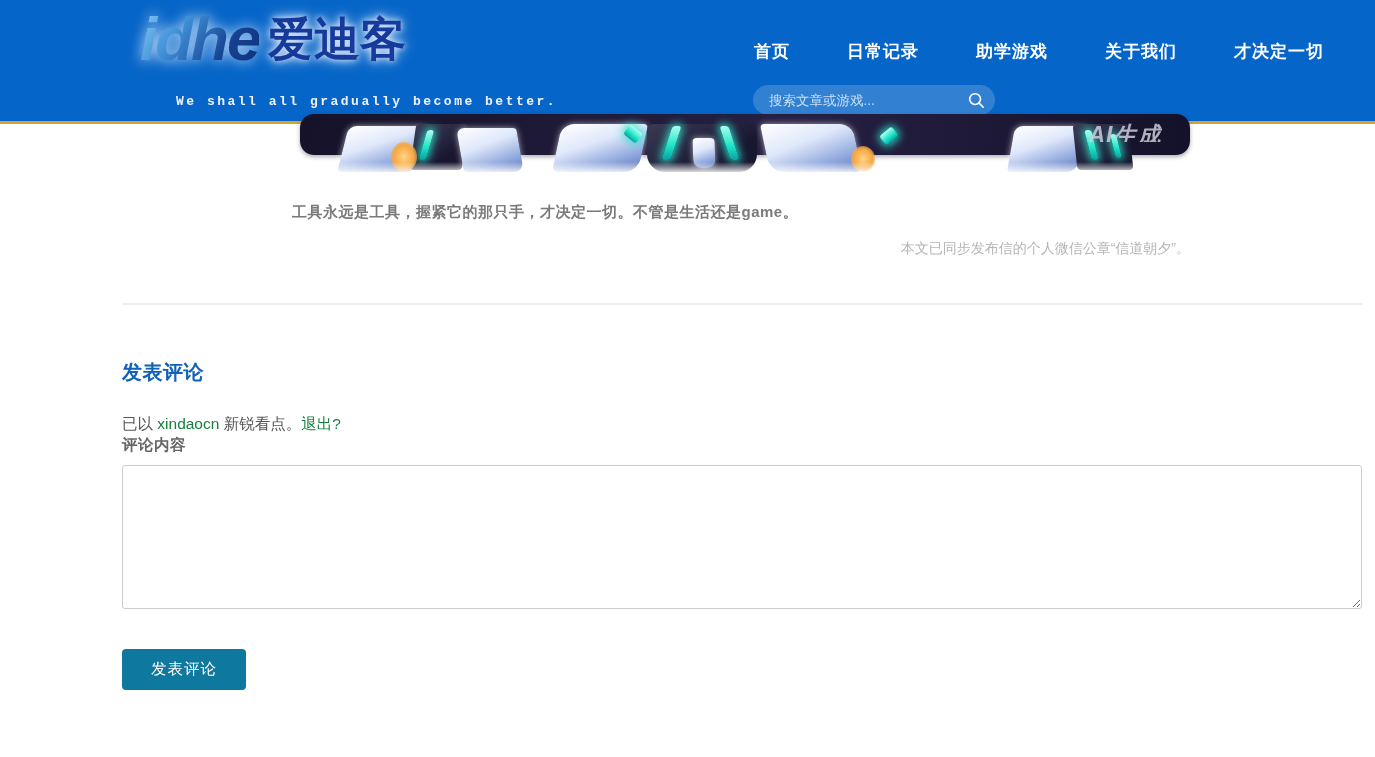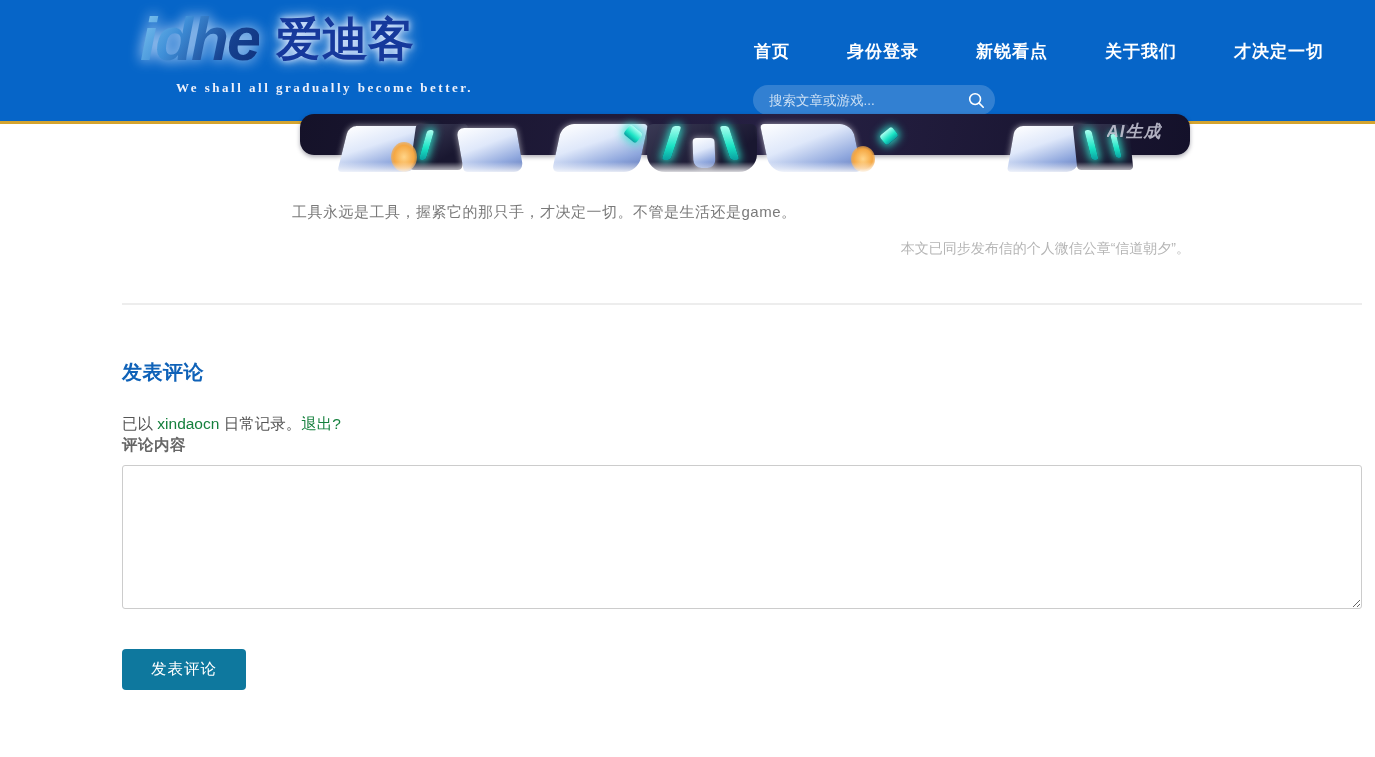--- a/index.html
+++ b/index.html
@@ -40,28 +40,28 @@
     vertical-align: top;
   }
   .logo-cjk {
     font-size: 46px;
     font-weight: bold;
     color: #16399c;
     text-shadow: 0 0 6px #dce8ff, 0 0 14px rgba(255,255,255,0.9);
     display: inline-block;
     line-height: 78px;
     vertical-align: top;
-    margin-left: 12px;
+    margin-left: 4px;
   }
   .tagline {
     position: absolute;
     left: 36px;
-    top: 80px;
+    top: 94px;
     width: 400px;
-    font-family: Liberation Serif, serif;
+    font-family: Liberation Mono, monospace;
     font-size: 13px;
     font-weight: bold;
     letter-spacing: 2.5px;
     color: #eef1fb;
     white-space: nowrap;
   }
   .main-nav {
     position: absolute;
     top: 40px;
     left: 754px;
@@ -119,21 +119,21 @@
     position: absolute;
     left: 5px; right: 0; top: -10px;
     height: 41px;
     background: linear-gradient(100deg, #151229 0%, #201b3a 35%, #262043 55%, #14112a 100%);
     border-radius: 14px;
     box-shadow: 0 2px 4px rgba(20,16,40,0.35);
   }
   .ai-watermark {
     position: absolute;
     right: 28px; top: -4px;
-    font-size: 17px;
+    font-size: 23px;
     font-weight: bold;
     font-style: italic;
     color: rgba(205,205,218,0.85);
     letter-spacing: 1px;
     overflow: hidden;
     height: 22px;
   }
   .robot-shape { position: absolute; }
   .armor {
     background: linear-gradient(160deg, #ffffff 0%, #dfe8fa 40%, #8fa7dd 75%, #5f77b8 100%);
@@ -156,21 +156,21 @@
   .bottom-fade {
     position: absolute;
     left: -10px; right: -10px; bottom: -4px;
     height: 14px;
     background: linear-gradient(180deg, rgba(255,255,255,0), #ffffff 85%);
   }
 
   .caption {
     margin: 31px 0 0 170px;
     font-size: 15px;
-    font-weight: normal;
+    font-weight: bold;
     color: #7a7a7a;
     letter-spacing: 0.5px;
   }
   .sync-note {
     margin: 18px 172px 8px 0;
     text-align: right;
     font-size: 14px;
     color: #b5b5b5;
   }
   .divider {
@@ -236,22 +236,22 @@
 
 <header class="site-header">
   <div class="logo-wrap">
     <span class="logo-latin">idhe</span>
     <span class="logo-cjk">爱迪客</span>
     <div class="tagline">We shall all gradually become better.</div>
   </div>
 
   <nav class="main-nav">
     <a>首页</a>
-    <a>身份登录</a>
-    <a>新锐看点</a>
+    <a>日常记录</a>
+    <a>助学游戏</a>
     <a>关于我们</a>
     <a>才决定一切</a>
     <a>信道朝夕</a>
   </nav>
 
   <div class="search-box">
     <input type="text" placeholder="搜索文章或游戏..." style="">
     <svg class="search-icon" viewBox="0 0 20 20">
       <circle cx="9" cy="9" r="6" fill="none" stroke="#ffffff" stroke-width="1.8"></circle>
       <line x1="13.5" y1="13.5" x2="18" y2="18" stroke="#ffffff" stroke-width="1.8" stroke-linecap="round"></line>
@@ -290,21 +290,21 @@
   </figure>
 
   <p class="caption">工具永远是工具，握紧它的那只手，才决定一切。不管是生活还是game。</p>
 
   <p class="sync-note">本文已同步发布信的个人微信公章“信道朝夕”。</p>
 
   <div class="divider"></div>
 
   <h3 class="comment-heading">发表评论</h3>
 
-  <p class="login-line"><span>已以 </span><a>xindaocn</a><span> 日常记录。</span><a>退出?</a></p>
+  <p class="login-line"><span>已以 </span><a>xindaocn</a><span> 新锐看点。</span><a>退出?</a></p>
 
   <p class="field-label">评论内容</p>
 
   <textarea class="comment-textarea" style=""></textarea>
 
   <button class="submit-btn">发表评论</button>
 
 </main>
 
 </body></html>

